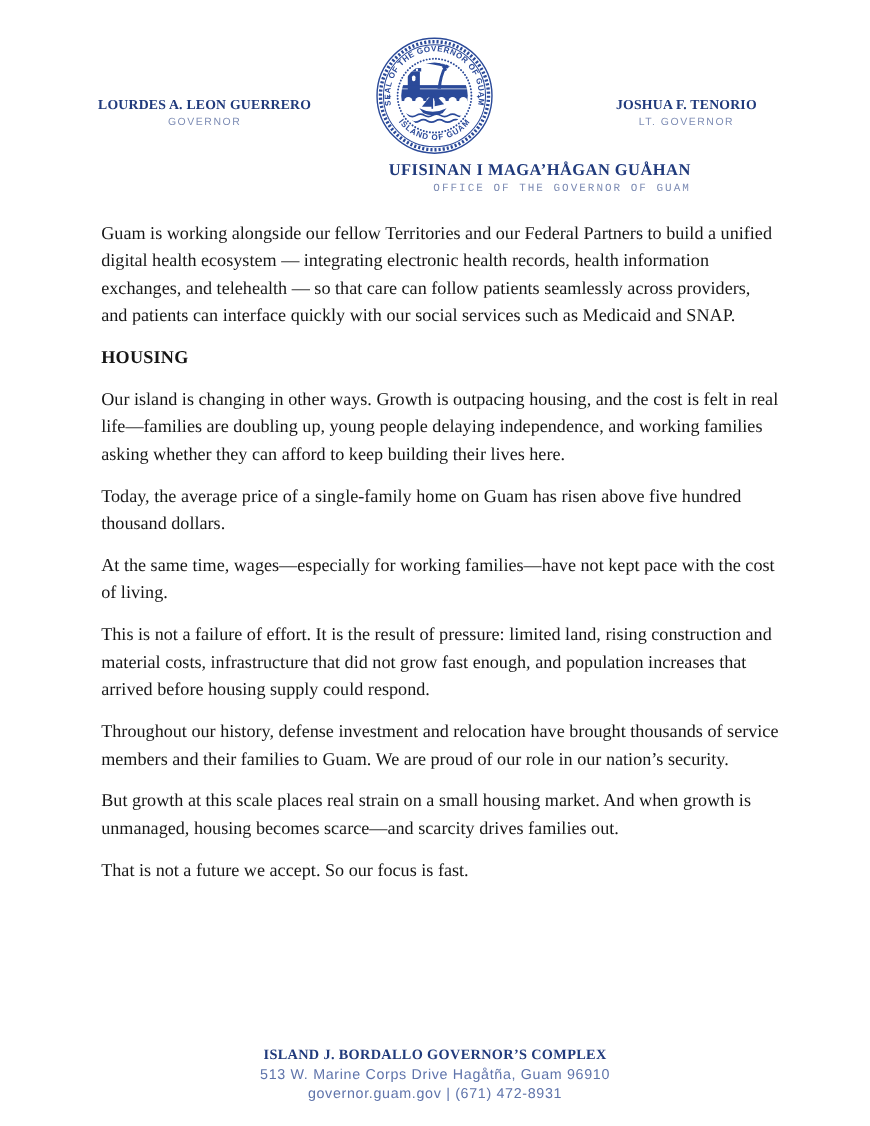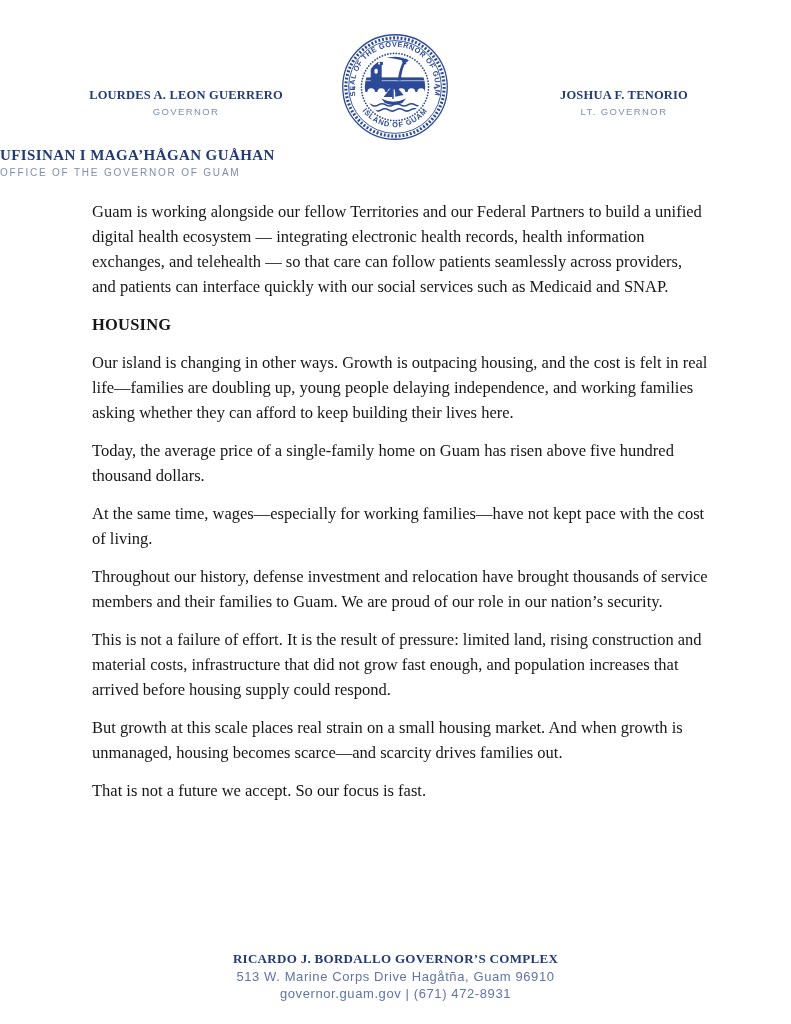--- a/index.html
+++ b/index.html
@@ -29,27 +29,27 @@
     font-weight:bold;font-size:12.5px;
     color:var(--navy);letter-spacing:.2px;
   }
   .official-title{
     font-family:"Liberation Sans", sans-serif;
     font-size:9.5px;color:var(--muted-blue);
     letter-spacing:1.4px;margin-top:3px;
   }
   .seal-wrap{position:absolute;top:32px;left:340px;width:110px;height:110px;}
   .seal-wrap svg{width:100%;height:100%;color:var(--seal-blue);}
-  .office-block{position:absolute;top:147px;left:0;width:628px;text-align:left;}
+  .office-block{position:absolute;top:147px;left:0;width:628px;text-align:right;}
   .office-chamorro{
     font-family:"Liberation Serif", serif;font-weight:bold;
     font-size:15px;color:var(--navy);letter-spacing:.4px;
   }
   .office-english{
-    font-family:Liberation Sans, sans-serif;
+    font-family:Liberation Mono, monospace;
     font-size:10px;color:var(--muted-blue);
     letter-spacing:1.8px;margin-top:3px;
   }
   
   .letter-body{
     position:absolute;top:199px;left:92px;width:616px;
     font-family:"Liberation Serif", serif;
     font-size:16.5px;line-height:25px;color:var(--ink);
   }
   .letter-body p{margin:0 0 13px 0;}
@@ -163,25 +163,25 @@
     <div class="office-chamorro">UFISINAN I MAGA’HÅGAN GUÅHAN</div>
     <div class="office-english">OFFICE OF THE GOVERNOR OF GUAM</div>
   </div>
 
   <main class="letter-body">
       <p>Guam is working alongside our fellow Territories and our Federal Partners to build a unified digital health ecosystem — integrating electronic health records, health information exchanges, and telehealth — so that care can follow patients seamlessly across providers, and patients can interface quickly with our social services such as Medicaid and SNAP.</p>
       <h2>HOUSING</h2>
       <p>Our island is changing in other ways. Growth is outpacing housing, and the cost is felt in real life—families are doubling up, young people delaying independence, and working families asking whether they can afford to keep building their lives here.</p>
       <p>Today, the average price of a single-family home on Guam has risen above five hundred thousand dollars.</p>
       <p>At the same time, wages—especially for working families—have not kept pace with the cost of living.</p>
+      <p>This is not a failure of effort. It is the result of pressure: limited land, rising construction and material costs, infrastructure that did not grow fast enough, and population increases that arrived before housing supply could respond.</p>
       <p>Throughout our history, defense investment and relocation have brought thousands of service members and their families to Guam. We are proud of our role in our nation’s security.</p>
-      <p>This is not a failure of effort. It is the result of pressure: limited land, rising construction and material costs, infrastructure that did not grow fast enough, and population increases that arrived before housing supply could respond.</p>
       <p>But growth at this scale places real strain on a small housing market. And when growth is unmanaged, housing becomes scarce—and scarcity drives families out.</p>
       <p>That is not a future we accept. So our focus is fast.</p>
     </main>
 
   <footer class="page-footer">
-    <div class="footer-complex">RICARDO J. BORDALLO GOVERNOR’S COMPLEX</div>
+    <div class="footer-complex">ISLAND J. BORDALLO GOVERNOR’S COMPLEX</div>
     <div class="footer-address">513 W. Marine Corps Drive Hagåtña, Guam 96910</div>
     <div class="footer-contact">governor.guam.gov | (671) 472-8931</div>
   </footer>
 
 </div>
 
 </body></html>

